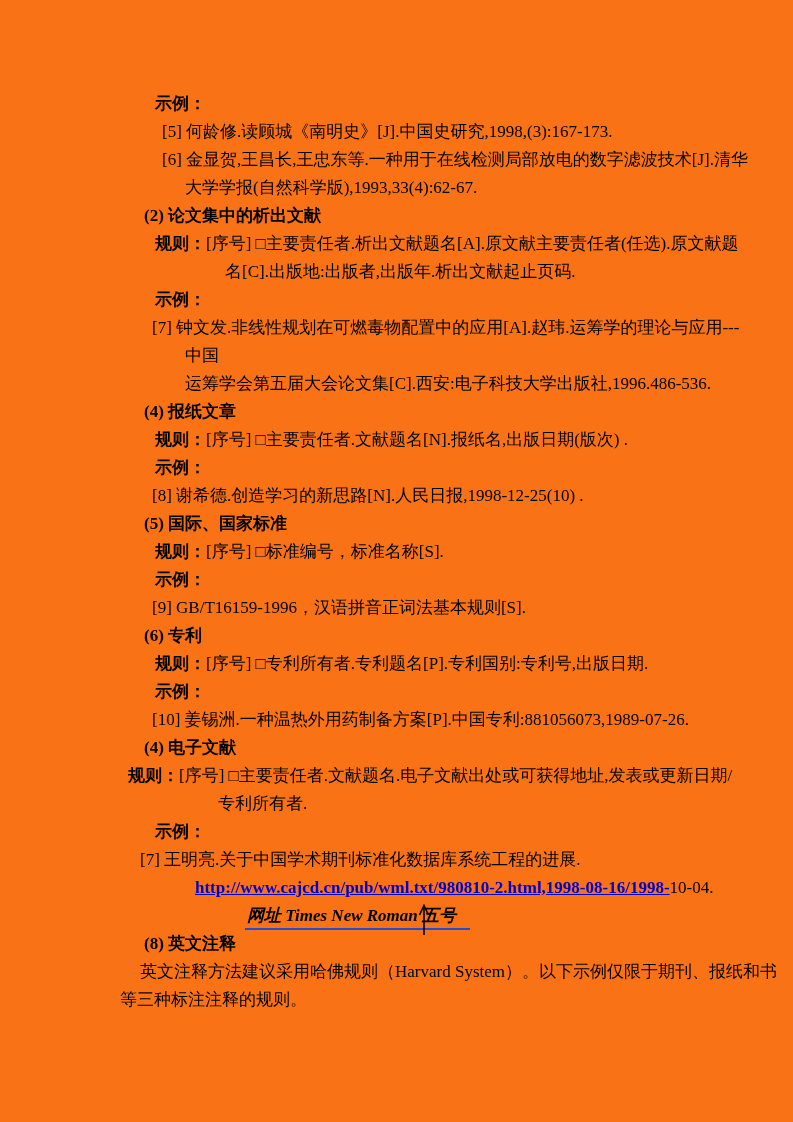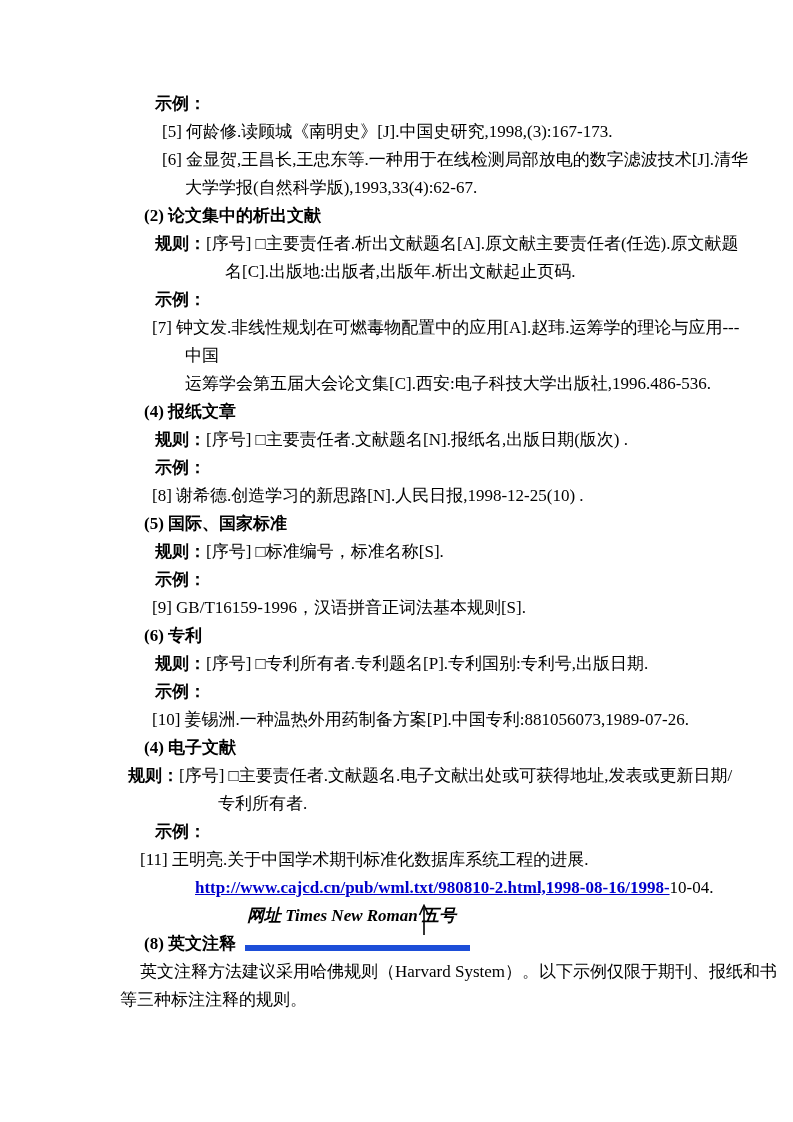--- a/index.html
+++ b/index.html
@@ -1,20 +1,20 @@
 <!DOCTYPE html>
 <html><head>
 <meta charset="utf-8">
 <style>
   html,body{margin:0;padding:0;background:#888;}
   .page{
     position:relative;
     width:793px;height:1122px;
     margin:0 auto;
-    background:#ffffff;
+    background:#f97316;
     font-family:"Liberation Serif","DejaVu Serif",serif;
     font-size:17px;
     color:#000;
     overflow:hidden;
   }
   .content{
     position:absolute;
     left:100px;top:90px;
     width:615px;
   }
@@ -39,22 +39,22 @@
   .i-para1{padding-left:40px;}
   .i-para2{padding-left:0;margin-left:20px;}
   .url{
     font-weight:bold;
     text-decoration:underline;
   }
   .annot{
     font-weight:bold;
     font-style:italic;
     display:inline-block;
-    border-bottom:6px solid #1d4ed8;
-    padding:0 14px 17px 2px;
+    border-bottom:2px solid #1d4ed8;
+    padding:0 14px 0 2px;
     line-height:24px;
   }
   .callout-arrow{
     position:absolute;
     left:316px;top:814px; 
     width:16px;height:32px;
   }
 </style>
 </head>
 <body>
@@ -97,21 +97,21 @@
     </div>
     <div class="ln i-label bold">示例：</div>
     <div class="ln i-entry2">[10] 姜锡洲.一种温热外用药制备方案[P].中国专利:881056073,1989-07-26.</div>
 
     <div class="ln i-heading">(4) 电子文献</div>
     <div class="ln i-label7">
       <span class="bold">规则：</span><span>[序号] □主要责任者.文献题名.电子文献出处或可获得地址,发表或更新日期/</span>
     </div>
     <div class="ln i-rulecont7">专利所有者.</div>
     <div class="ln i-label bold">示例：</div>
-    <div class="ln i-entry3">[11] 王明亮.关于中国学术期刊标准化数据库系统工程的进展.</div>
+    <div class="ln i-entry3">[7] 王明亮.关于中国学术期刊标准化数据库系统工程的进展.</div>
     <div class="ln i-url">
       <span class="url" id="url-link" style="color: rgb(0, 0, 204);">http://www.cajcd.cn/pub/wml.txt/980810-2.html,1998-08-16/1998-</span><span>10-04.</span>
     </div>
     <div class="ln i-annot">
       <span class="annot">网址 Times New Roman  五号</span>
     </div>
 
     <div class="ln i-heading">(8) 英文注释</div>
     <div class="ln i-para1">英文注释方法建议采用哈佛规则（Harvard System）。以下示例仅限于期刊、报纸和书</div>
     <div class="ln i-para2">等三种标注注释的规则。</div>

